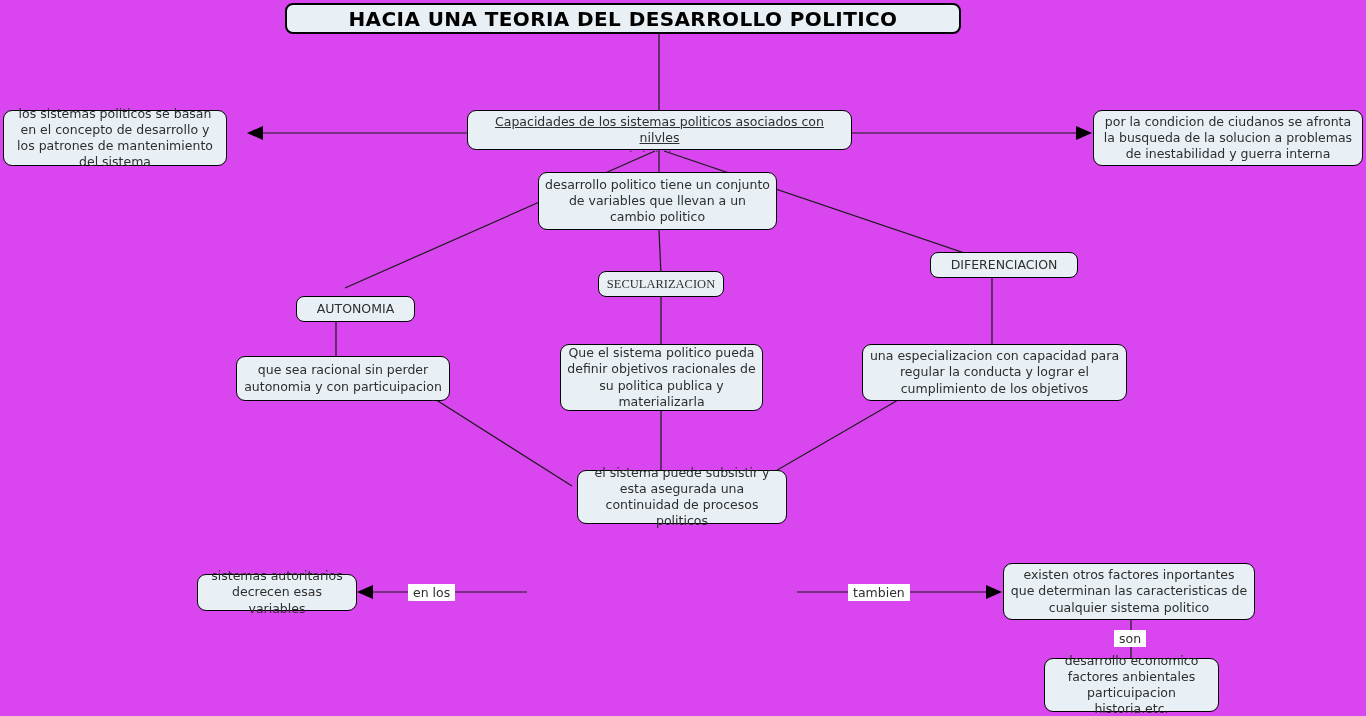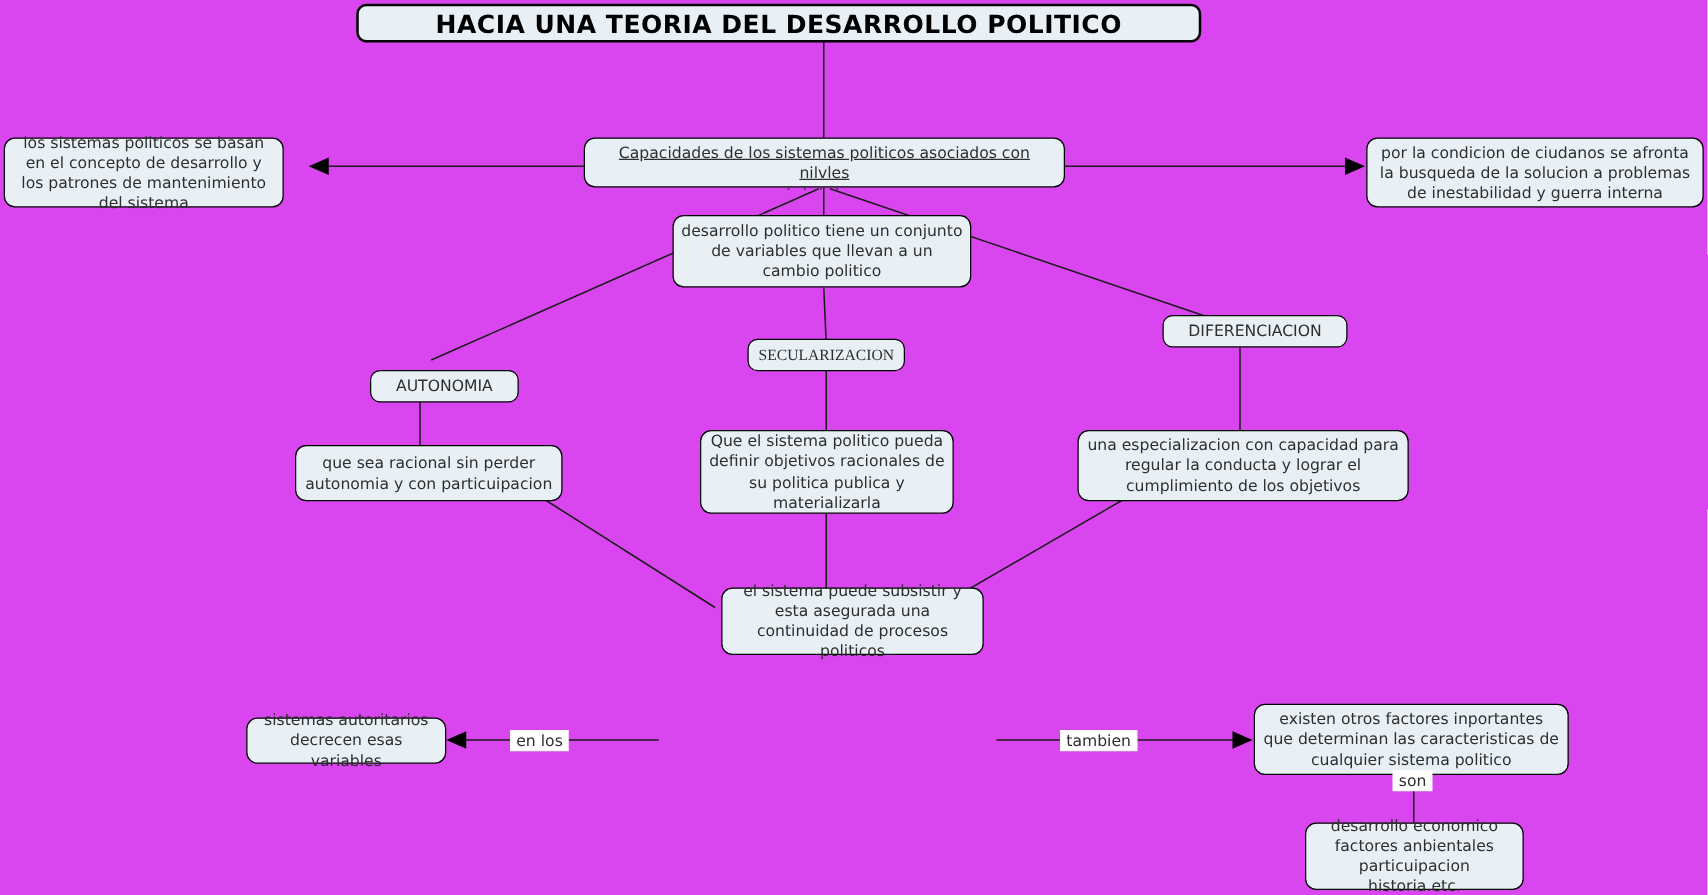--- a/index.html
+++ b/index.html
@@ -36,21 +36,21 @@
   #n-que-el         { left:560px; top:344px; width:203px; height:67px; }
   #n-especializacion{ left:862px; top:344px; width:265px; height:57px; }
   #n-subsistir      { left:556px; top:470px; width:210px; height:54px;margin-left:21px; }
   #n-democraticos   { left:527px; top:556px; width:270px; height:72px; }
   #n-autoritarios   { left:197px; top:574px; width:160px; height:37px; }
   #n-otros-factores { left:1003px; top:563px; width:252px; height:57px; }
   #n-economico      { left:1044px; top:658px; width:175px; height:54px; }
   #lbl-dots   { left:629px;  top:142px; background:transparent; font-size:11px; letter-spacing:3px; padding:0; }
   #lbl-enlos  { left:408px;  top:584px; }
   #lbl-tambien{ left:848px;  top:584px; }
-  #lbl-son    { left:1114px; top:616px; }
+  #lbl-son    { left:1114px; top:630px; }
 </style>
 </head>
 <body>
 
 <div id="canvas">
 
   <svg id="edges" width="1366" height="716" viewBox="0 0 1366 716">
     <g stroke="#1a1a1a" stroke-width="1.2" fill="none">
       <line x1="659" y1="33" x2="659" y2="110"></line>
       <line x1="467" y1="133" x2="262" y2="133"></line>

